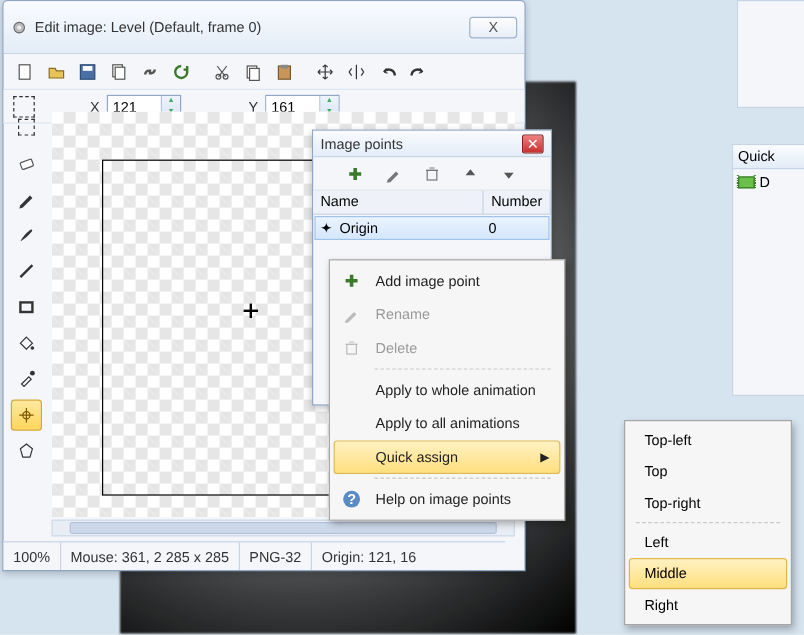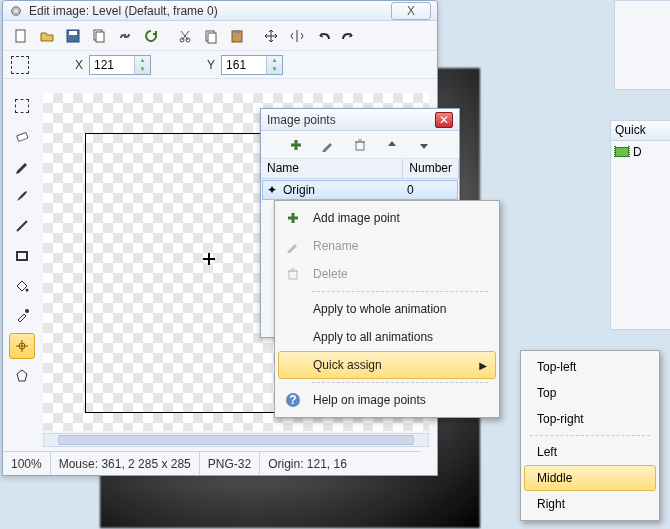--- a/index.html
+++ b/index.html
@@ -1,20 +1,20 @@
 <!DOCTYPE html>
 <html><head>
 <meta charset="utf-8">
 <style>
 * { box-sizing: border-box; margin: 0; padding: 0; font-family: "Segoe UI", Tahoma, sans-serif; font-size: 12px; }
 body { background: #d6e4f0; width: 670px; height: 529px; position: relative; overflow: hidden; }
 
 
 .editor-window { position: absolute; left: 2px; top: 0; width: 436px; height: 476px; background: #f4f6fa; border: 1px solid #8fa6c4; border-radius: 4px 4px 0 0; box-shadow: 0 2px 6px rgba(0,0,0,0.2); }
-.titlebar { height: 20px; background: linear-gradient(#fafcff,#e3ecf7); border-bottom: 1px solid #c6d4e6; border-radius: 4px 4px 0 0; display: flex; align-items: center; padding: 4px 6px; justify-content: center; }
+.titlebar { height: 44px; background: linear-gradient(#fafcff,#e3ecf7); border-bottom: 1px solid #c6d4e6; border-radius: 4px 4px 0 0; display: flex; align-items: center; padding: 4px 6px; justify-content: center; }
 .titlebar .gear { width: 14px; height: 14px; margin-right: 6px; }
 .titlebar .title { flex: 1; color: #333; }
 .titlebar .close { width: 40px; height: 18px; border: 1px solid #9fb3cc; border-radius: 3px; background: linear-gradient(#fdfdfe,#e8eef7); display: flex; align-items: center; justify-content: center; font-size: 11px; color: #555; }
 
 .toolbar-row { height: 30px; padding: 3px 6px; display: flex; align-items: center; gap: 2px; border-bottom: 1px solid #dde5f0; }
 .tbtn { width: 24px; height: 24px; display: flex; align-items: center; justify-content: center; border: 1px solid transparent; border-radius: 3px; }
 .tsep { width: 6px; }
 
 .coord-row { height: 28px; display: flex; align-items: center; padding: 0 8px; gap: 6px; background: #f4f6fa; border-bottom: 1px solid #dde5f0; }
 .marquee-icon { width: 18px; height: 18px; border: 1px dashed #333; }
@@ -54,21 +54,21 @@
 .imgpts .tb { height: 28px; display: flex; align-items: center; justify-content: center; gap: 8px; border-bottom: 1px solid #dde5f0; }
 .imgpts .cols { height: 20px; display: flex; background: #eef2f8; border-bottom: 1px solid #c6d4e6; }
 .imgpts .cols div { padding: 2px 6px; border-right: 1px solid #c6d4e6; }
 .imgpts .cols .c1 { flex: 1; }
 .imgpts .row { height: 20px; display: flex; align-items: center; background: linear-gradient(#eaf3ff,#d5e7fb); border: 1px solid #9fc2ea; margin: 1px; }
 .imgpts .row .ic { width: 18px; text-align: center; }
 .imgpts .row .n1 { flex: 1; padding-left: 2px; }
 .imgpts .row .n2 { width: 50px; }
 
 
-.ctx { position: absolute; left: 274px; top: 200px; width: 226px; background: #f6f6f6; border: 1px solid #a7a7a7; box-shadow: 2px 3px 6px rgba(0,0,0,0.3); padding: 3px; }
+.ctx { position: absolute; left: 274px; top: 216px; width: 197px; background: #f6f6f6; border: 1px solid #a7a7a7; box-shadow: 2px 3px 6px rgba(0,0,0,0.3); padding: 3px; }
 .ctx .item { height: 28px; display: flex; align-items: center; padding: 0 8px 0 4px; gap: 10px; color: #222; border: 1px solid transparent; border-radius: 3px; }
 .ctx .item.disabled { color: #9a9a9a; }
 .ctx .item .ic { width: 20px; display: flex; justify-content: center; }
 .ctx .sepline { height: 1px; margin: 3px 8px 3px 34px; border-top: 1px dashed #c8c8c8; }
 .ctx .item.hover { background: linear-gradient(#fff1c2,#ffdf7e); border: 1px solid #e2b84a; }
 .ctx .item .arrow { margin-left: auto; font-size: 10px; }
 
 
 .submenu { position: absolute; left: 520px; top: 350px; width: 140px; background: #f6f6f6; border: 1px solid #a7a7a7; box-shadow: 2px 3px 6px rgba(0,0,0,0.3); padding: 3px; }
 .submenu .item { height: 26px; display: flex; align-items: center; padding: 0 12px; border: 1px solid transparent; border-radius: 3px; }

